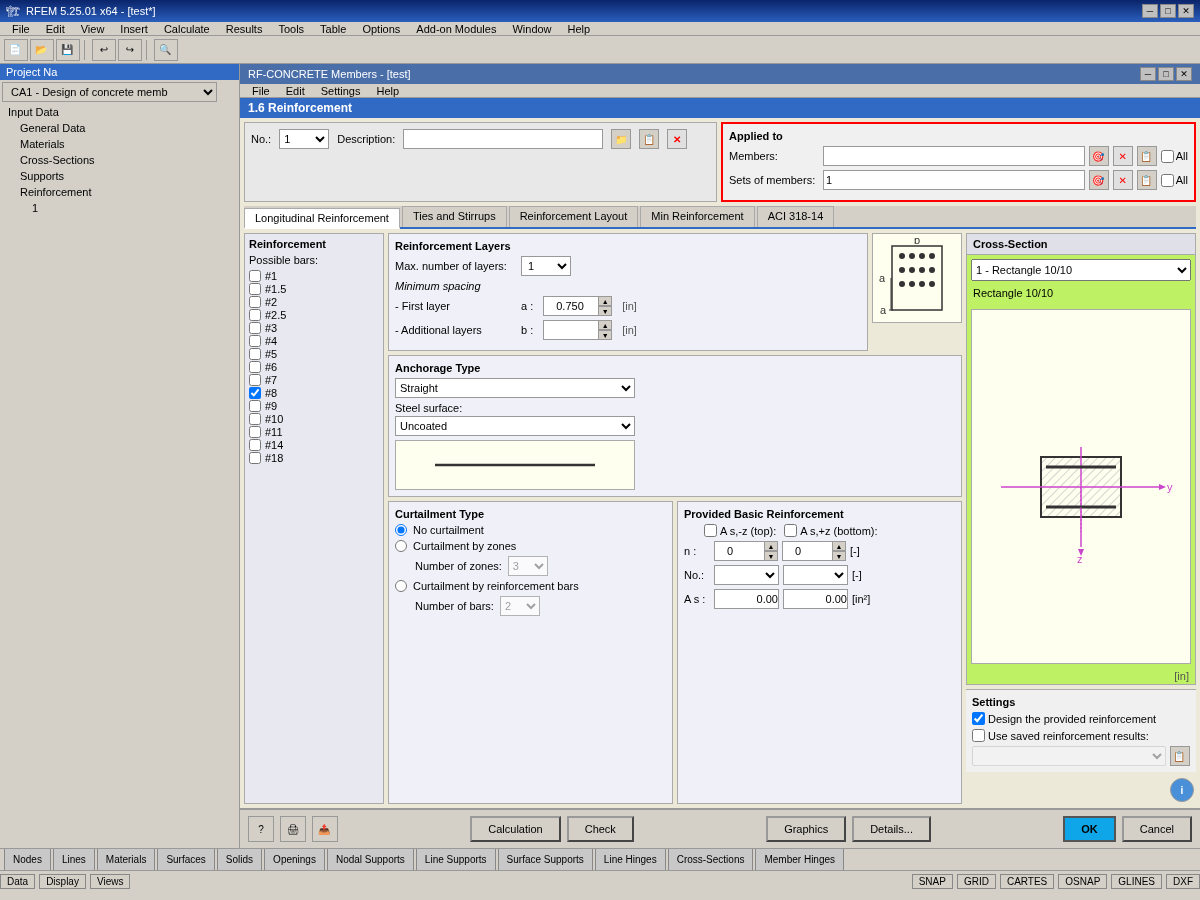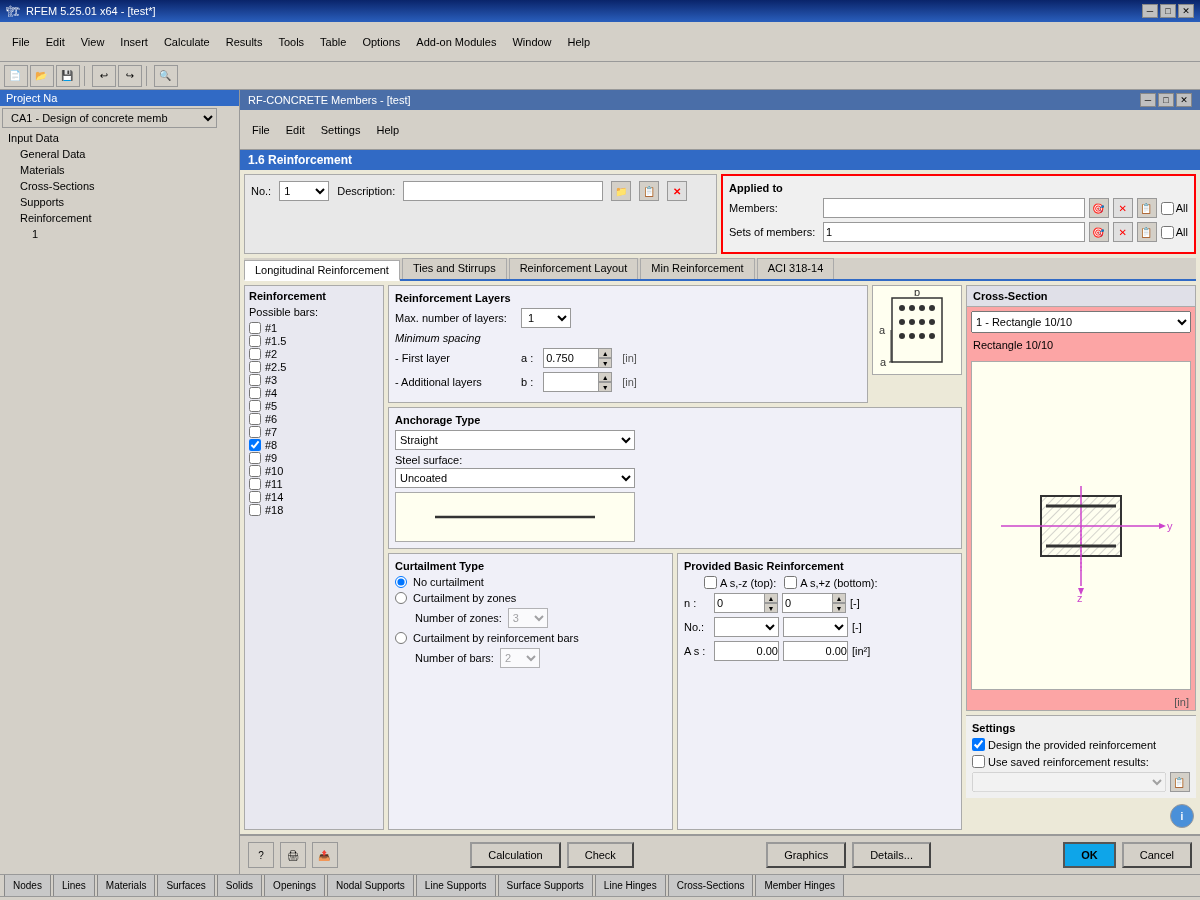--- a/index.html
+++ b/index.html
@@ -5,21 +5,21 @@
     * { box-sizing: border-box; margin: 0; padding: 0; font-family: 'Segoe UI', Tahoma, sans-serif; font-size: 11px; }
     body { width: 1200px; height: 900px; overflow: hidden; background: #d4d0c8; }
 
     
     .title-bar { height: 22px; background: linear-gradient(to bottom, #0a246a, #2a5fbd); display: flex; align-items: center; justify-content: space-between; padding: 0 6px; color: white; font-size: 11px; }
     .title-bar-left { display: flex; align-items: center; gap: 6px; }
     .title-bar-buttons { display: flex; gap: 2px; }
     .title-bar-btn { width: 16px; height: 14px; background: #c0c0c0; border: 1px solid #888; display: flex; align-items: center; justify-content: center; font-size: 9px; cursor: pointer; color: #000; }
 
     
-    .menu-bar { height: 40px; background: #d4d0c8; display: flex; align-items: center; padding: 0 4px; border-bottom: 1px solid #999; }
+    .menu-bar { height: 14px; background: #d4d0c8; display: flex; align-items: center; padding: 0 4px; border-bottom: 1px solid #999; }
     .menu-item { padding: 2px 8px; cursor: pointer; font-size: 11px; }
 
     
     .toolbar { height: 28px; background: #d4d0c8; display: flex; align-items: center; padding: 2px 4px; gap: 2px; border-bottom: 1px solid #999; }
     .tb-btn { width: 24px; height: 22px; background: #d4d0c8; border: 1px solid #999; display: flex; align-items: center; justify-content: center; cursor: pointer; font-size: 10px; }
     .tb-sep { width: 4px; height: 20px; border-left: 1px solid #999; margin: 0 2px; }
 
     
     .main-container { display: flex; height: calc(900px - 22px - 22px - 28px - 22px - 22px); }
 
@@ -89,21 +89,21 @@
     .curtailment-box { background: #f0f0f8; border: 1px solid #aaa; padding: 6px; }
     .curtailment-title { font-weight: bold; margin-bottom: 4px; }
     .radio-row { display: flex; align-items: center; gap: 6px; margin-bottom: 4px; }
     .radio-row input[type=radio] { width: 12px; height: 12px; }
     .sub-row { display: flex; align-items: center; gap: 6px; margin-bottom: 4px; margin-left: 20px; }
 
     .basic-rein-box { background: #f0f0f8; border: 1px solid #aaa; padding: 6px; }
     .basic-rein-row { display: flex; align-items: center; margin-bottom: 4px; }
 
     
-    .cross-section-panel { width: 230px; background: #fca5a5; border: 1px solid #aaa; display: flex; flex-direction: column; }
+    .cross-section-panel { width: 230px; background: #bef264; border: 1px solid #aaa; display: flex; flex-direction: column; }
     .cs-title { font-weight: bold; padding: 4px 6px; background: #e0e0e8; border-bottom: 1px solid #aaa; }
     .cs-name { padding: 2px 6px; font-size: 11px; margin-bottom: 4px; }
     .cs-diagram { flex: 1; background: #fffff0; border: 1px solid #aaa; margin: 4px; display: flex; align-items: center; justify-content: center; position: relative; overflow: hidden; }
     .cs-unit { text-align: right; padding: 2px 6px; font-size: 11px; color: #555; }
 
     
     .settings-box { padding: 6px; background: #f0f0f0; border-top: 1px solid #aaa; }
     .settings-title { font-weight: bold; margin-bottom: 4px; }
 
     
@@ -122,21 +122,21 @@
 
     
     select { font-size: 11px; }
 
     .small-select { width: 50px; height: 20px; border: 1px solid #999; background: white; font-size: 11px; }
 
     .checkbox-label { display: flex; align-items: center; gap: 3px; font-size: 11px; }
 
     
     .spin-wrap { display: flex; align-items: center; }
-    .spin-wrap input { width: 55px; height: 20px; border: 1px solid #999; border-right: none; background: white; padding: 0 2px; font-size: 11px; }
+    .spin-wrap input { width: 55px; height: 20px; border: 1px solid #999; border-right: none; background: white; padding: 0 12px; font-size: 11px; }
     .spin-arrows { display: flex; flex-direction: column; }
     .spin-up, .spin-down { width: 14px; height: 10px; background: #d4d0c8; border: 1px solid #999; display: flex; align-items: center; justify-content: center; cursor: pointer; font-size: 7px; line-height: 1; }
   </style>
 </head>
 <body>
 
 <div class="title-bar">
   <div class="title-bar-left">
     <span>🏗</span>
     <span>RFEM 5.25.01 x64 - [test*]</span>

